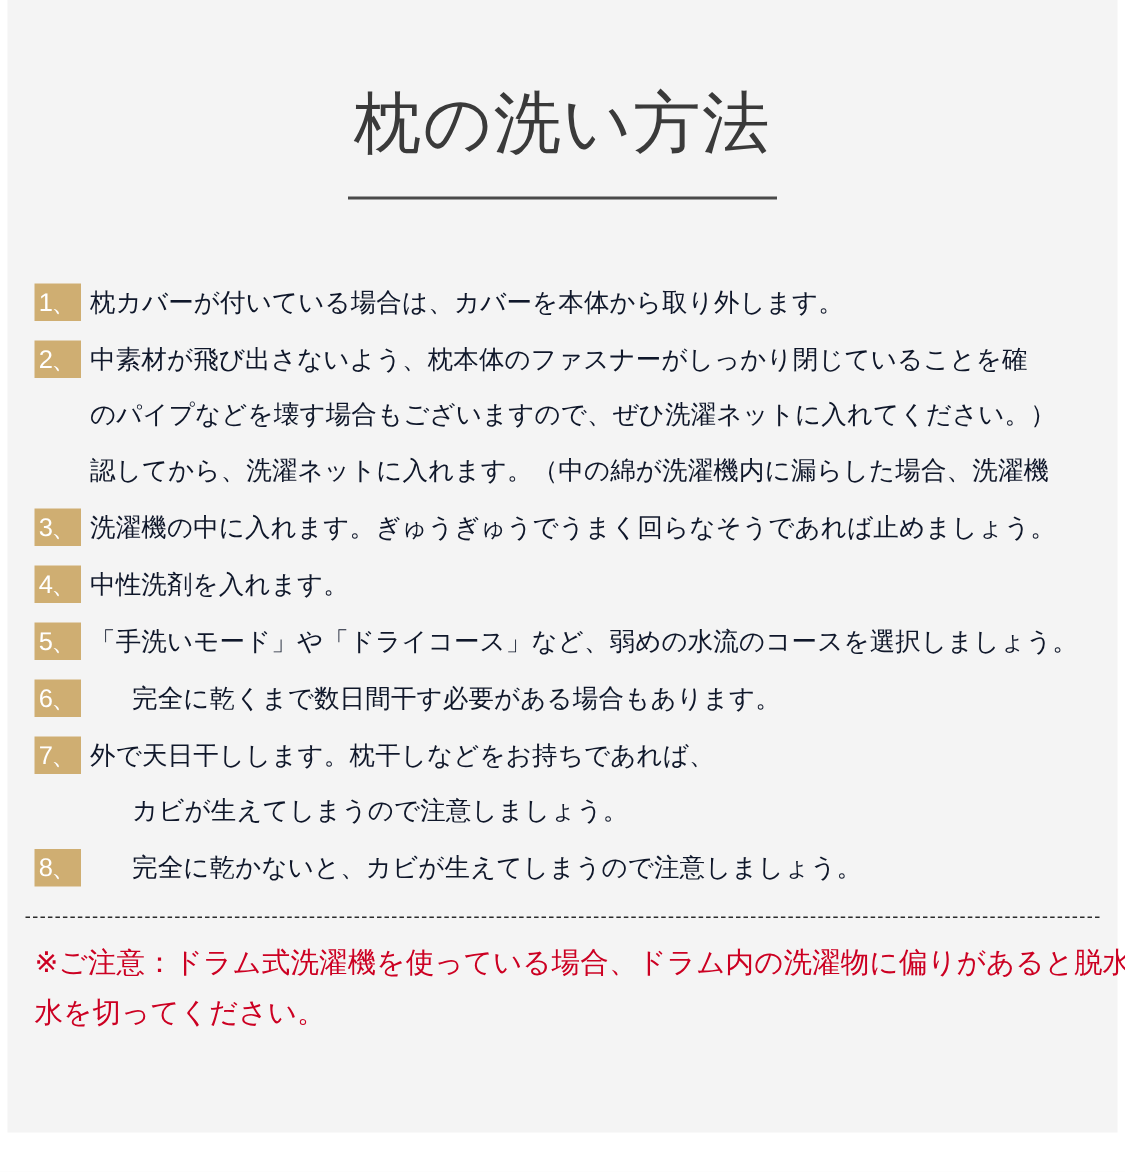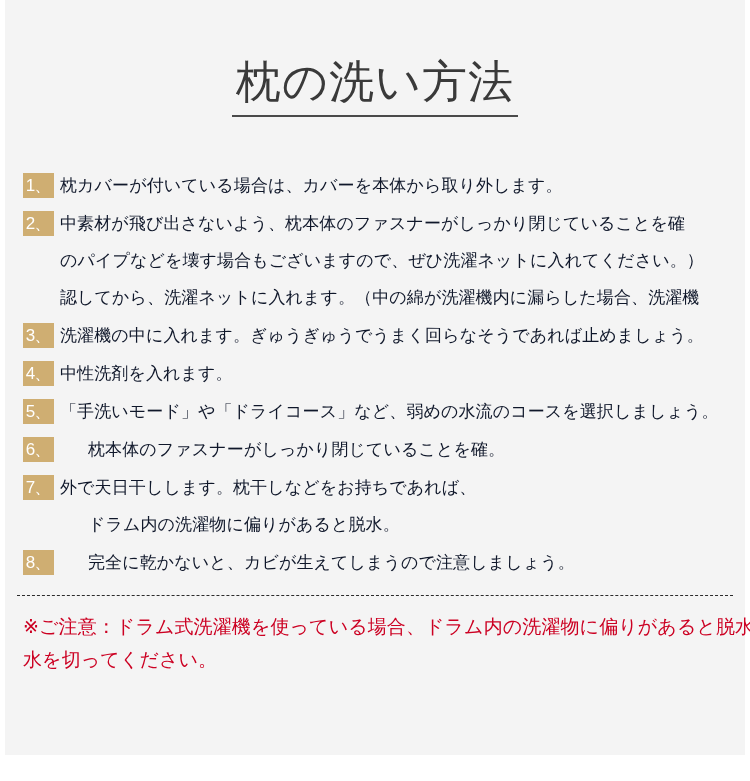--- a/index.html
+++ b/index.html
@@ -34,21 +34,21 @@
     padding-top: 26px;
   }
   .title {
     display: inline-block;
     font-family: "Liberation Serif", "DejaVu Serif", serif;
     font-size: 45px;
     line-height: 1.18;
     color: #3a3a3a;
     letter-spacing: 1px;
     border-bottom: 2px solid #4a4a4a;
-    padding: 0 4px 6px 4px;
+    padding: 0 4px 22px 4px;
     font-weight: 400;
   }
   .steps {
     margin: 20px 0 0 0;
     padding: 0 14px 0 18px;
   }
   .step {
     display: flex;
     align-items: flex-start;
     margin-bottom: 1px;
@@ -145,29 +145,29 @@
       <div class="step">
         <span class="badge">5、</span>
         <div class="step-lines">
           <div class="line">「手洗いモード」や「ドライコース」など、弱めの水流のコースを選択しましょう。</div>
         </div>
       </div>
 
       <div class="step">
         <span class="badge">6、</span>
         <div class="step-lines">
-          <div class="line indented">枕本体のファスナーがしっかり閉じていることを確。</div>
+          <div class="line indented">完全に乾くまで数日間干す必要がある場合もあります。</div>
         </div>
       </div>
 
       <div class="step">
         <span class="badge">7、</span>
         <div class="step-lines">
           <div class="line">外で天日干しします。枕干しなどをお持ちであれば、</div>
-          <div class="line indented">ドラム内の洗濯物に偏りがあると脱水。</div>
+          <div class="line indented">カビが生えてしまうので注意しましょう。</div>
         </div>
       </div>
 
       <div class="step">
         <span class="badge">8、</span>
         <div class="step-lines">
           <div class="line indented">完全に乾かないと、カビが生えてしまうので注意しましょう。</div>
         </div>
       </div>
 

